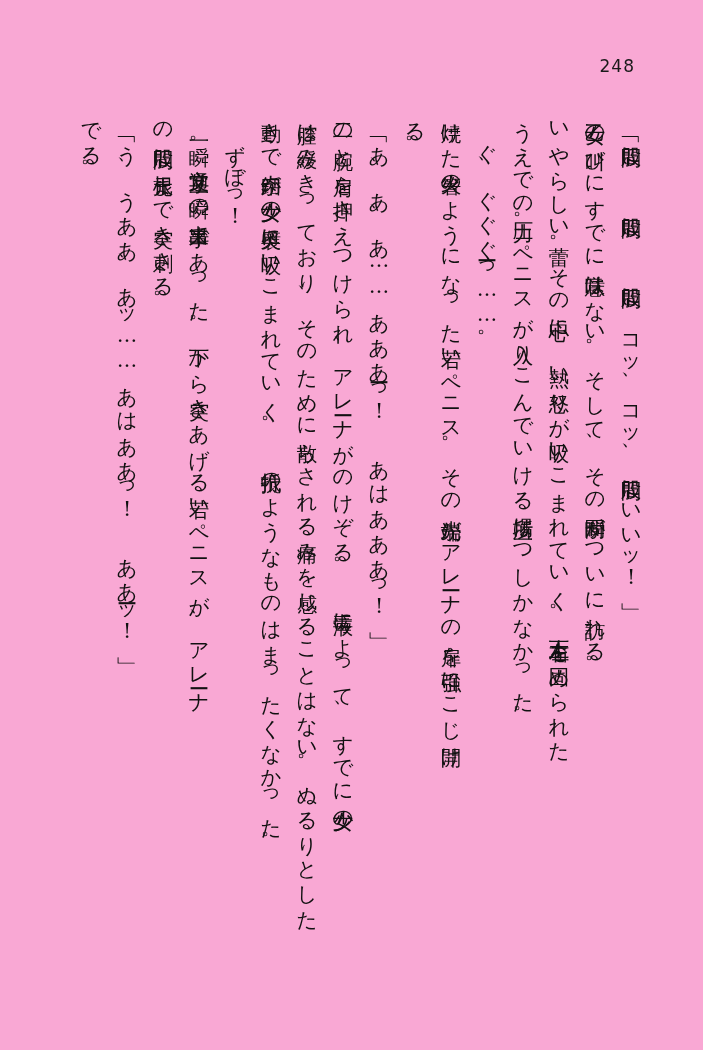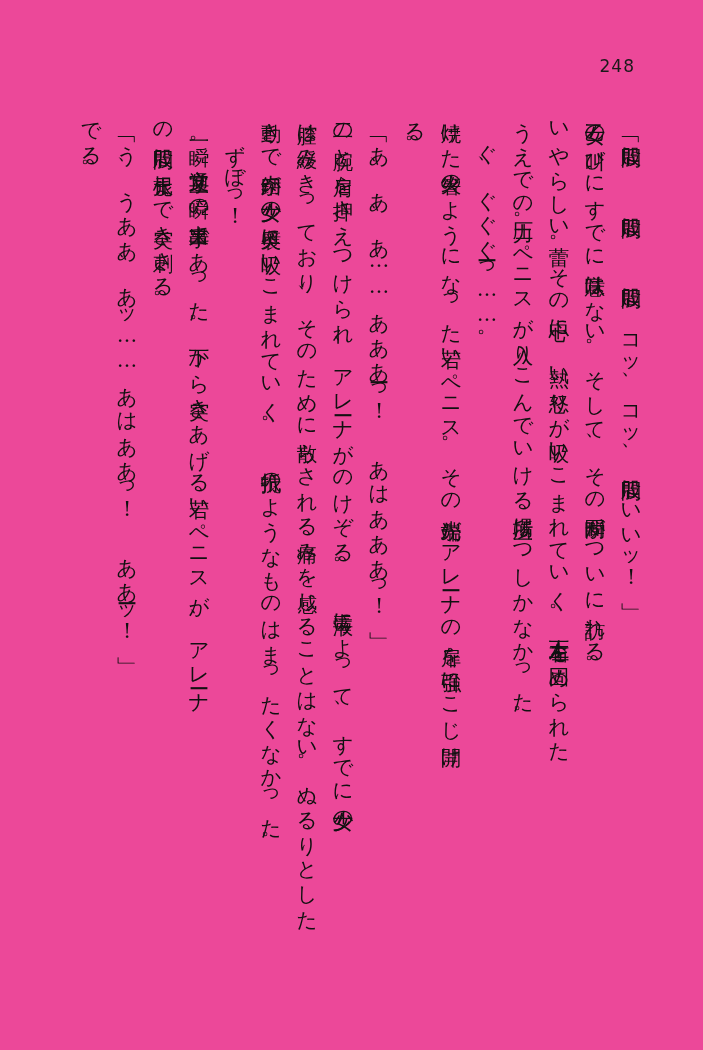--- a/index.html
+++ b/index.html
@@ -4,21 +4,21 @@
 <style>
   html, body {
     margin: 0;
     padding: 0;
     background: #ffffff;
   }
   .page {
     position: relative;
     width: 703px;
     height: 1050px;
-    background: #ec4899;
+    background: #f9a8d4;
     overflow: hidden;
     font-family: "DejaVu Serif", "Liberation Serif", serif;
     color: #111111;
   }
   .page-number {
     position: absolute;
     top: 56px;
     right: 68px;
     font-size: 17px;
     letter-spacing: 1px;

